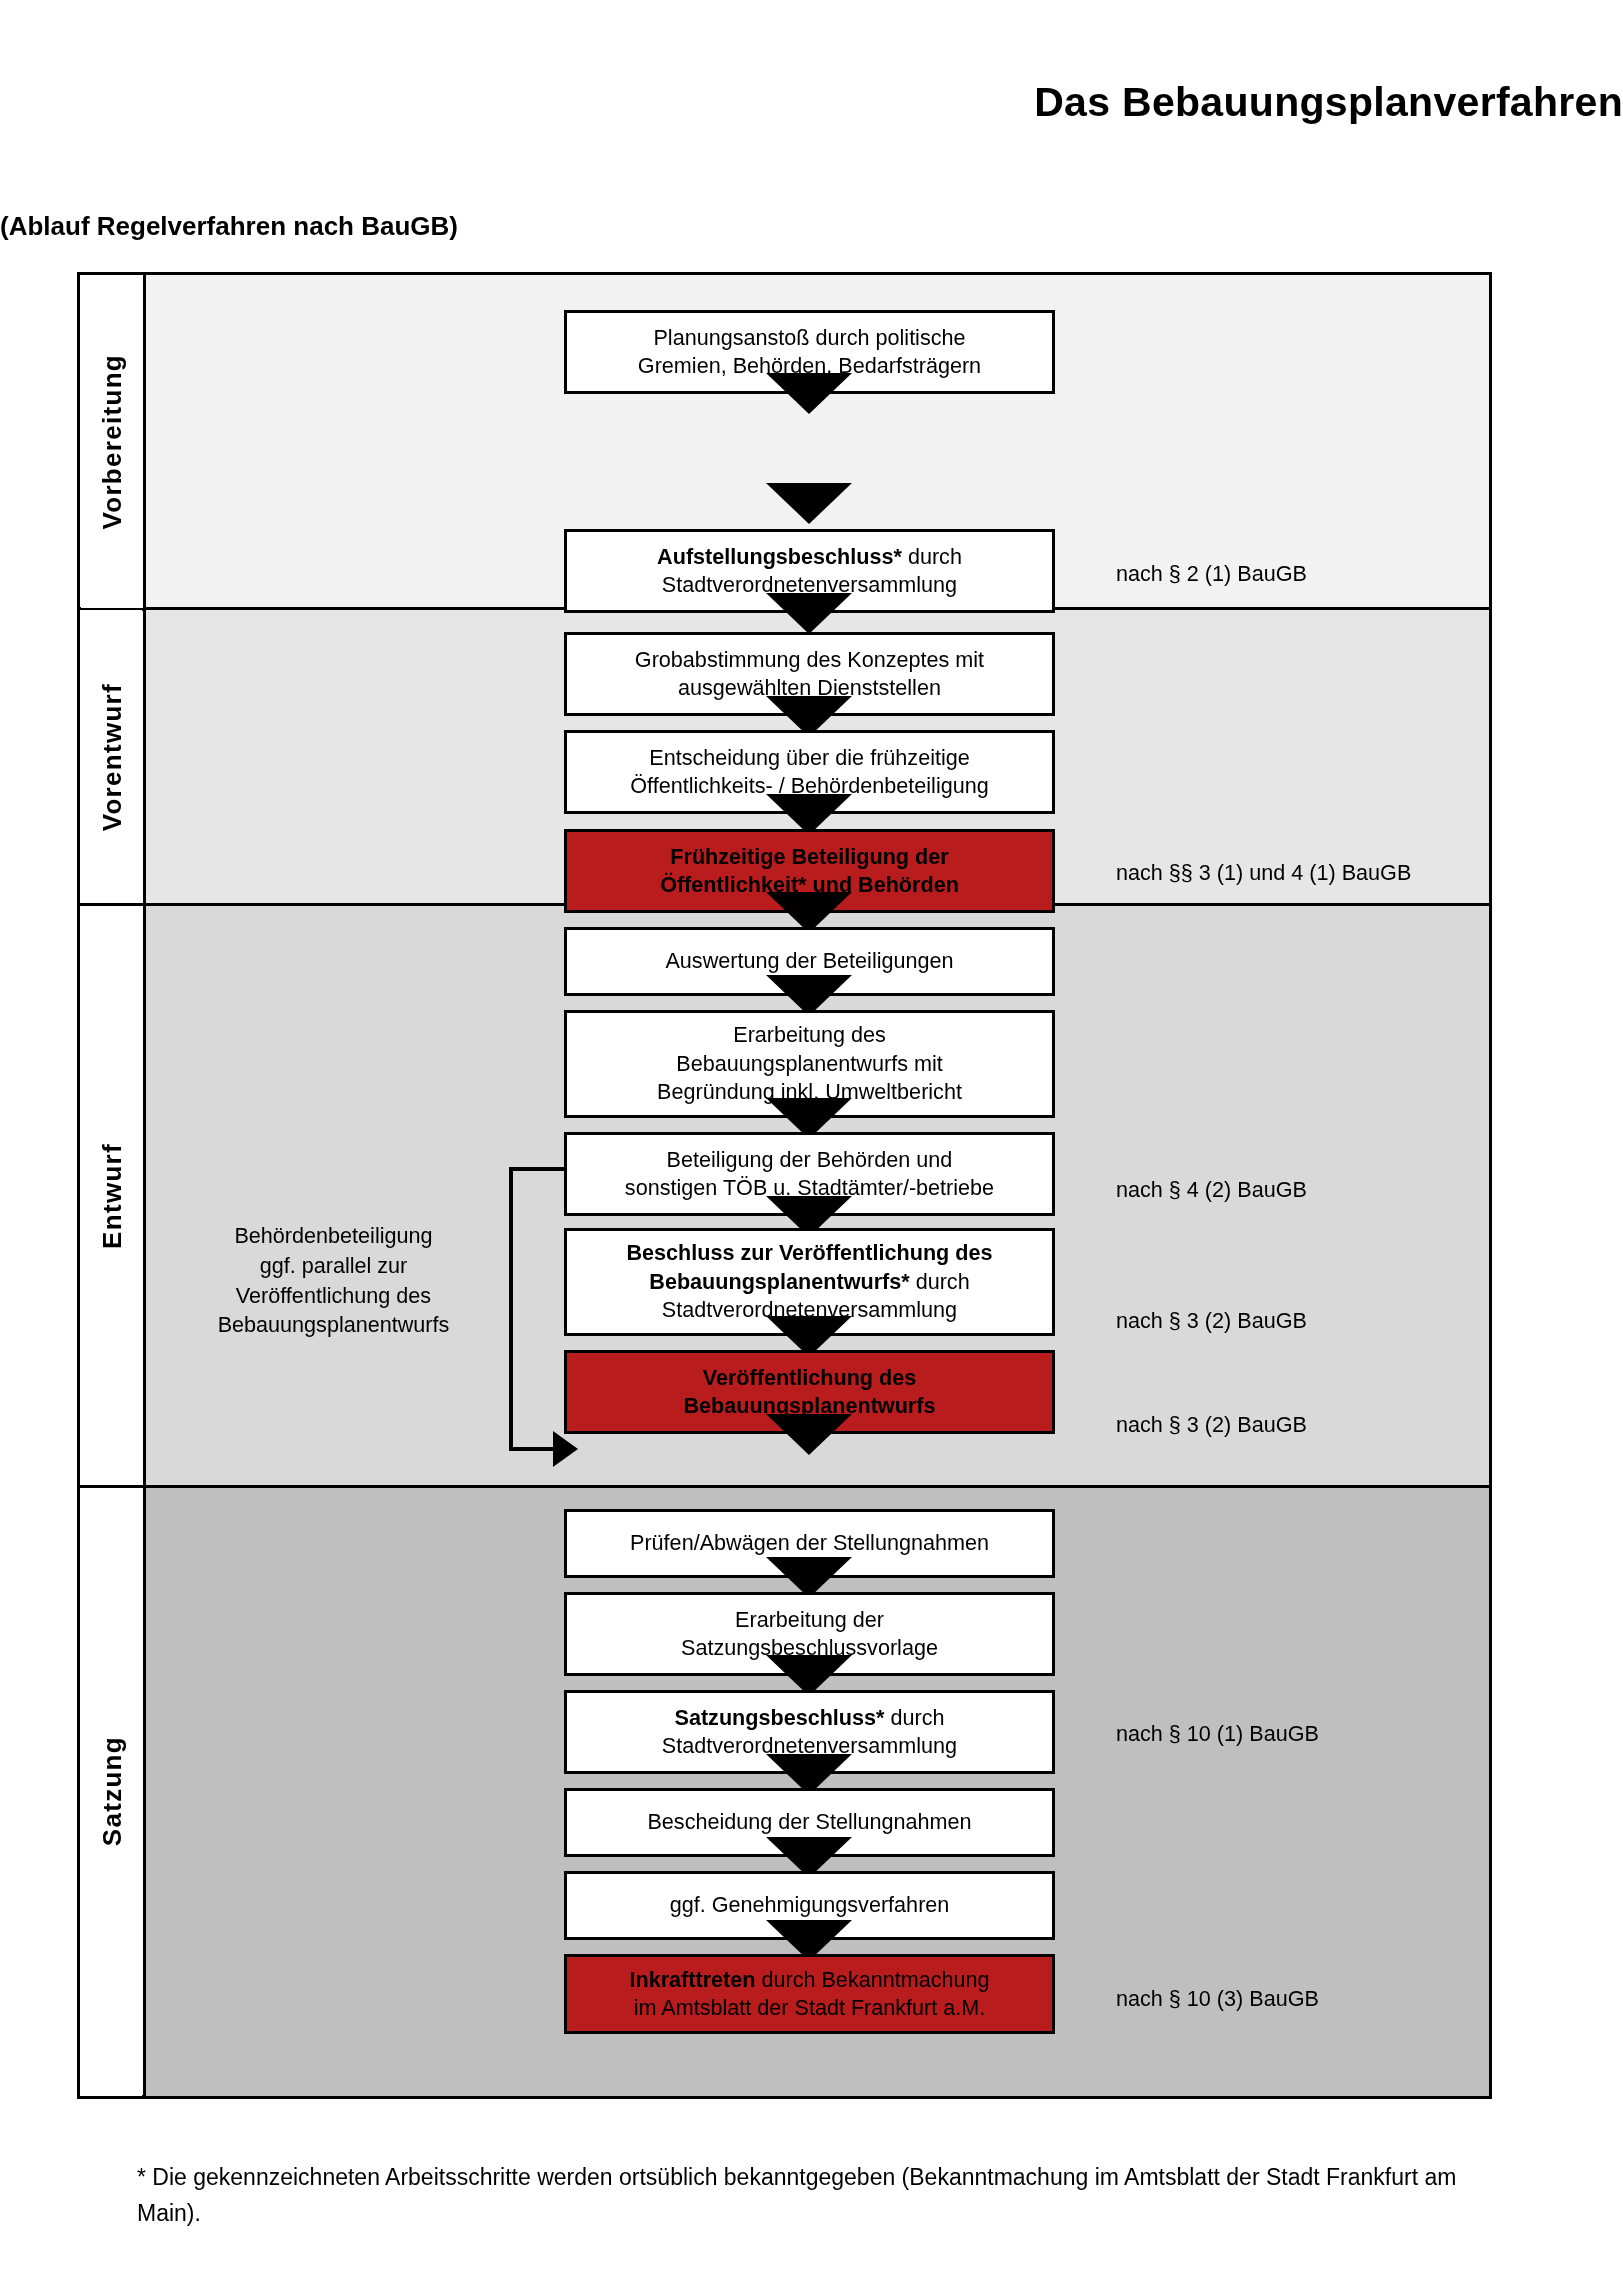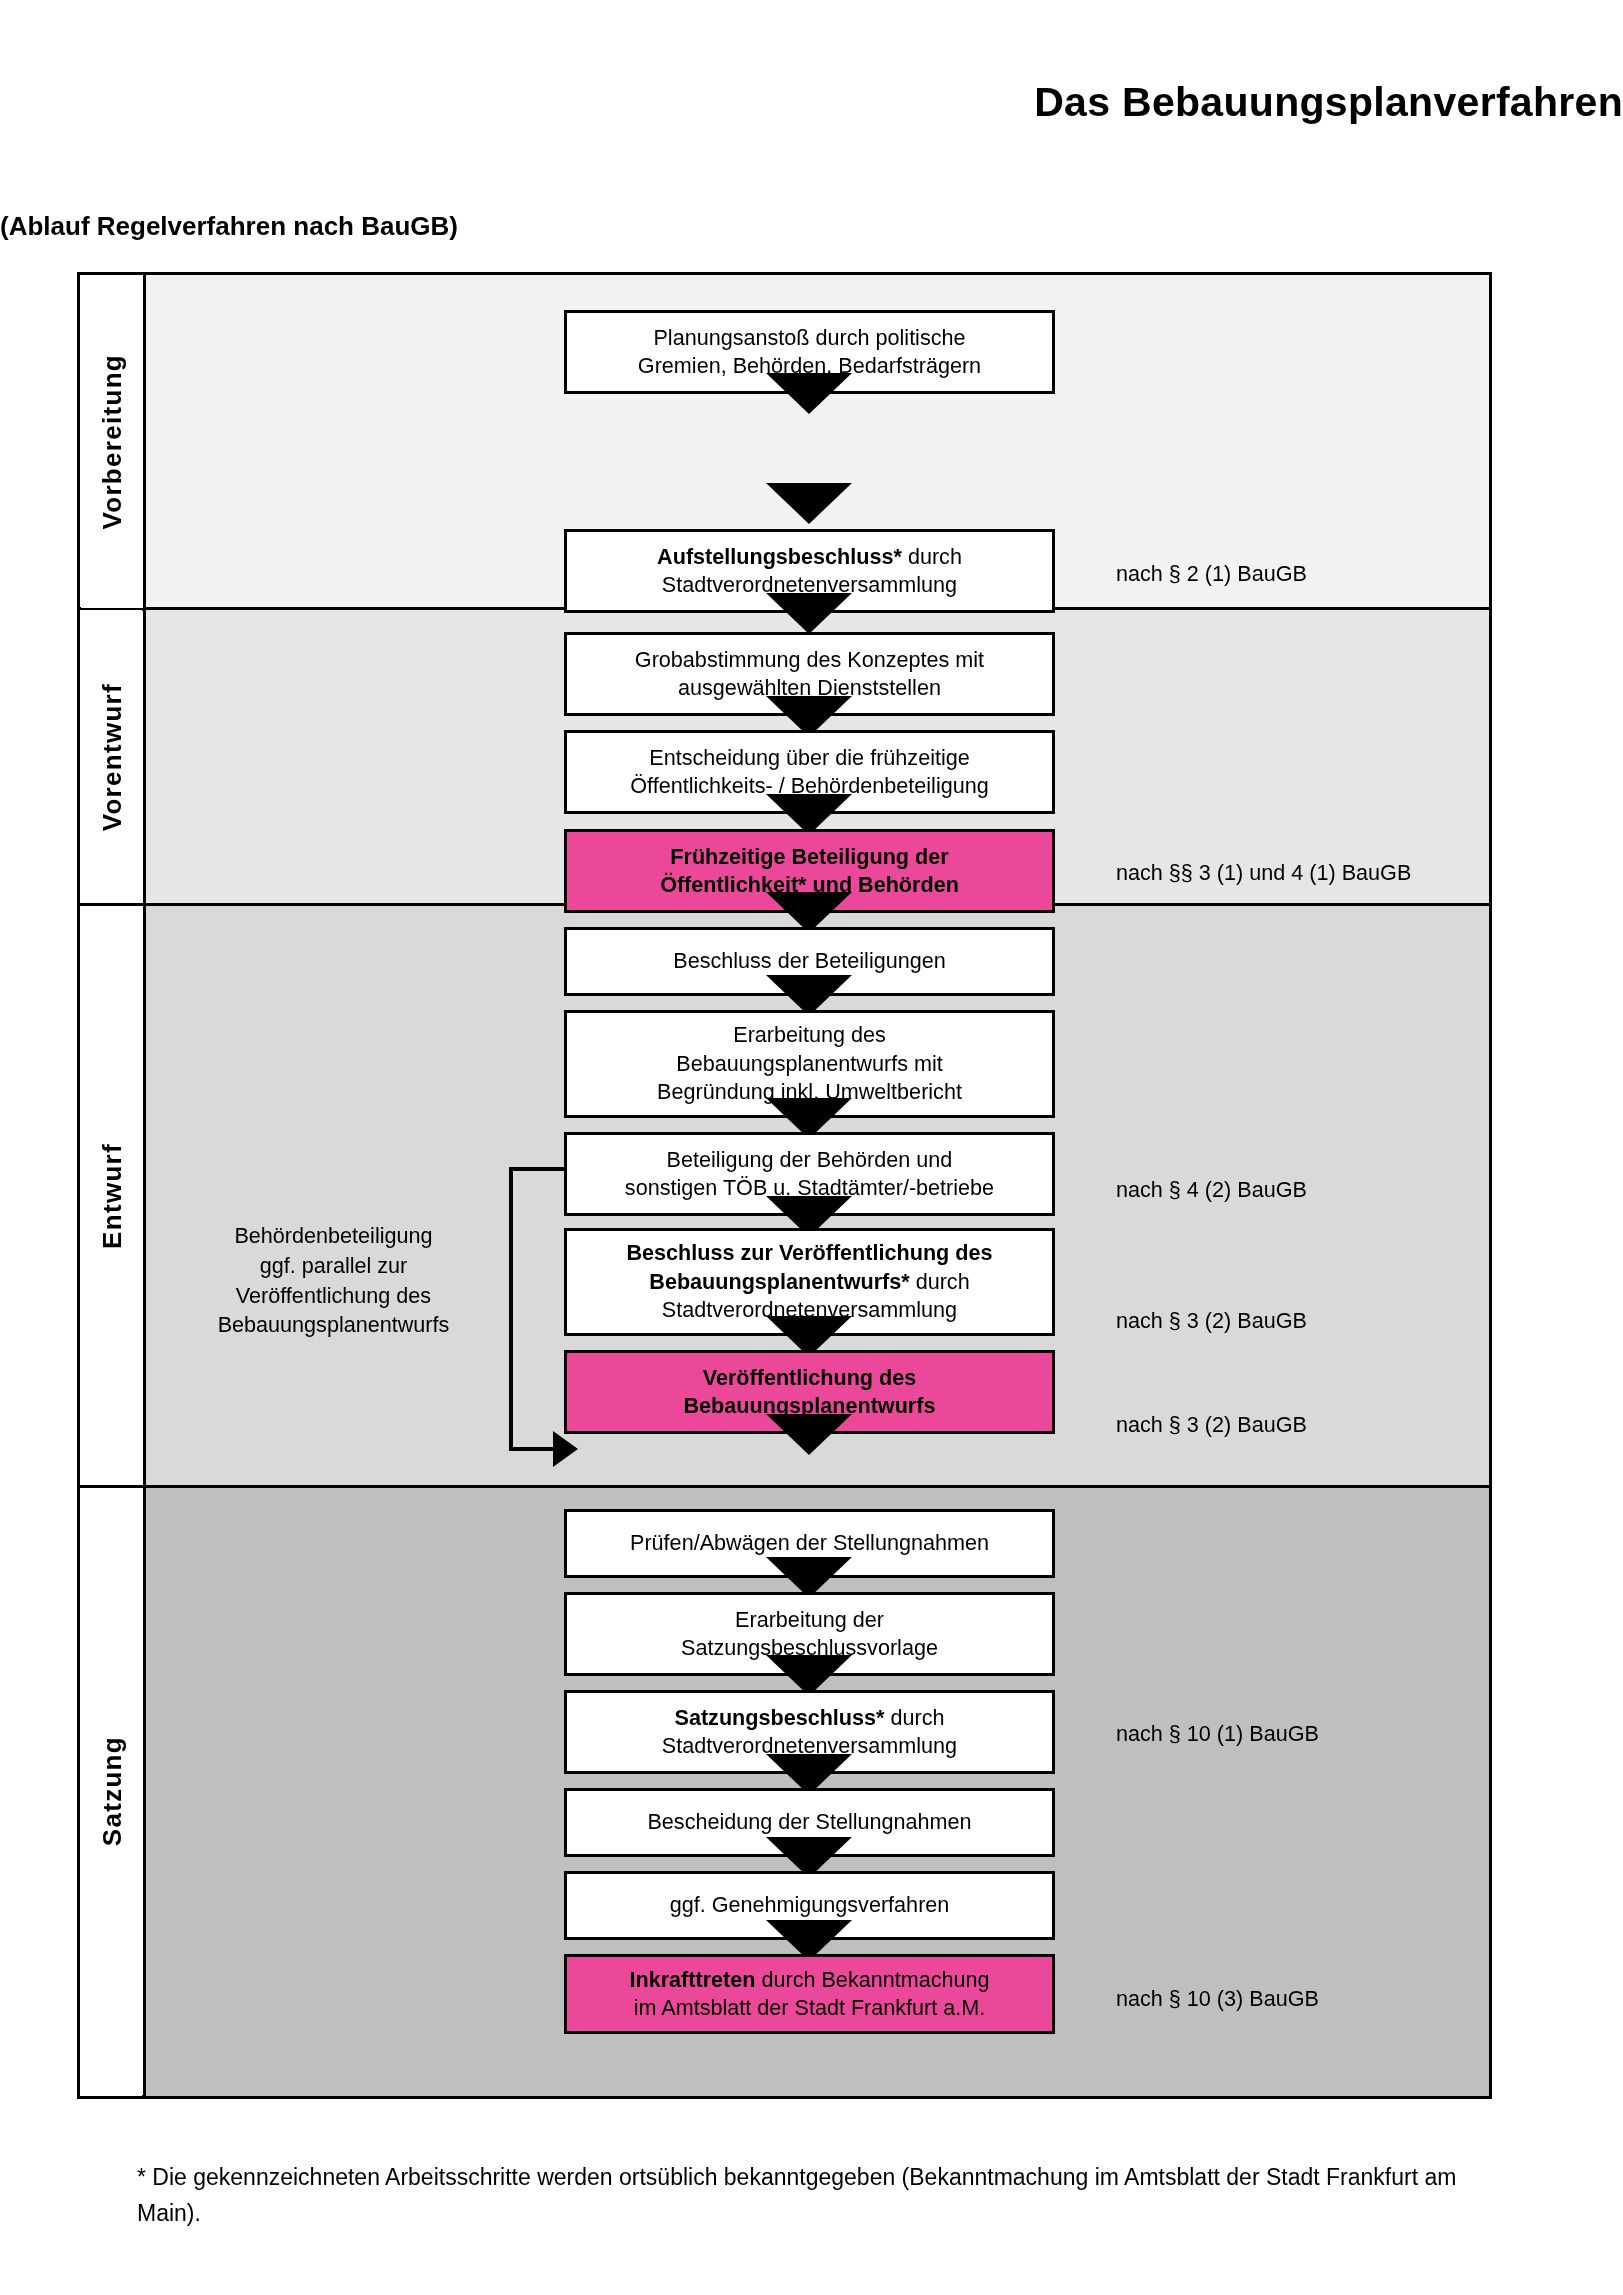--- a/index.html
+++ b/index.html
@@ -102,21 +102,21 @@
     background: #ffffff;
     display: flex;
     align-items: center;
     justify-content: center;
     text-align: center;
     font-size: 21.6px;
     line-height: 1.32;
     padding: 2.6px 6.5px;
     margin-top: 15px;
   }
-  .fbox.blue { background: #ec4899; justify-content: center; }
+  .fbox.blue { background: #b91c1c; justify-content: center; }
   .fbox b { font-weight: bold; }
 
   
   .arrow {
     position: absolute;
     left: 766px;
     width: 0;
     height: 0;
     border-left: 43px solid transparent;
     border-right: 43px solid transparent;
@@ -249,21 +249,21 @@
   <div class="fbox blue" style="top:814px; height:84px;">
     <div>
       <b>Frühzeitige Beteiligung der</b><br>
       <b>Öffentlichkeit* und Behörden</b>
     </div>
   </div>
   <div class="arrow" style="top:892px;"></div>
 
   <div class="fbox" style="top:912px; height:69px;">
     <div>
-      <span>Beschluss der Beteiligungen</span>
+      <span>Auswertung der Beteiligungen</span>
     </div>
   </div>
   <div class="arrow" style="top:975px;"></div>
 
   <div class="fbox" style="top:995px; height:108px;">
     <div>
       <span>Erarbeitung des</span><br>
       <span>Bebauungsplanentwurfs mit</span><br>
       <span>Begründung inkl. Umweltbericht</span>
     </div>

